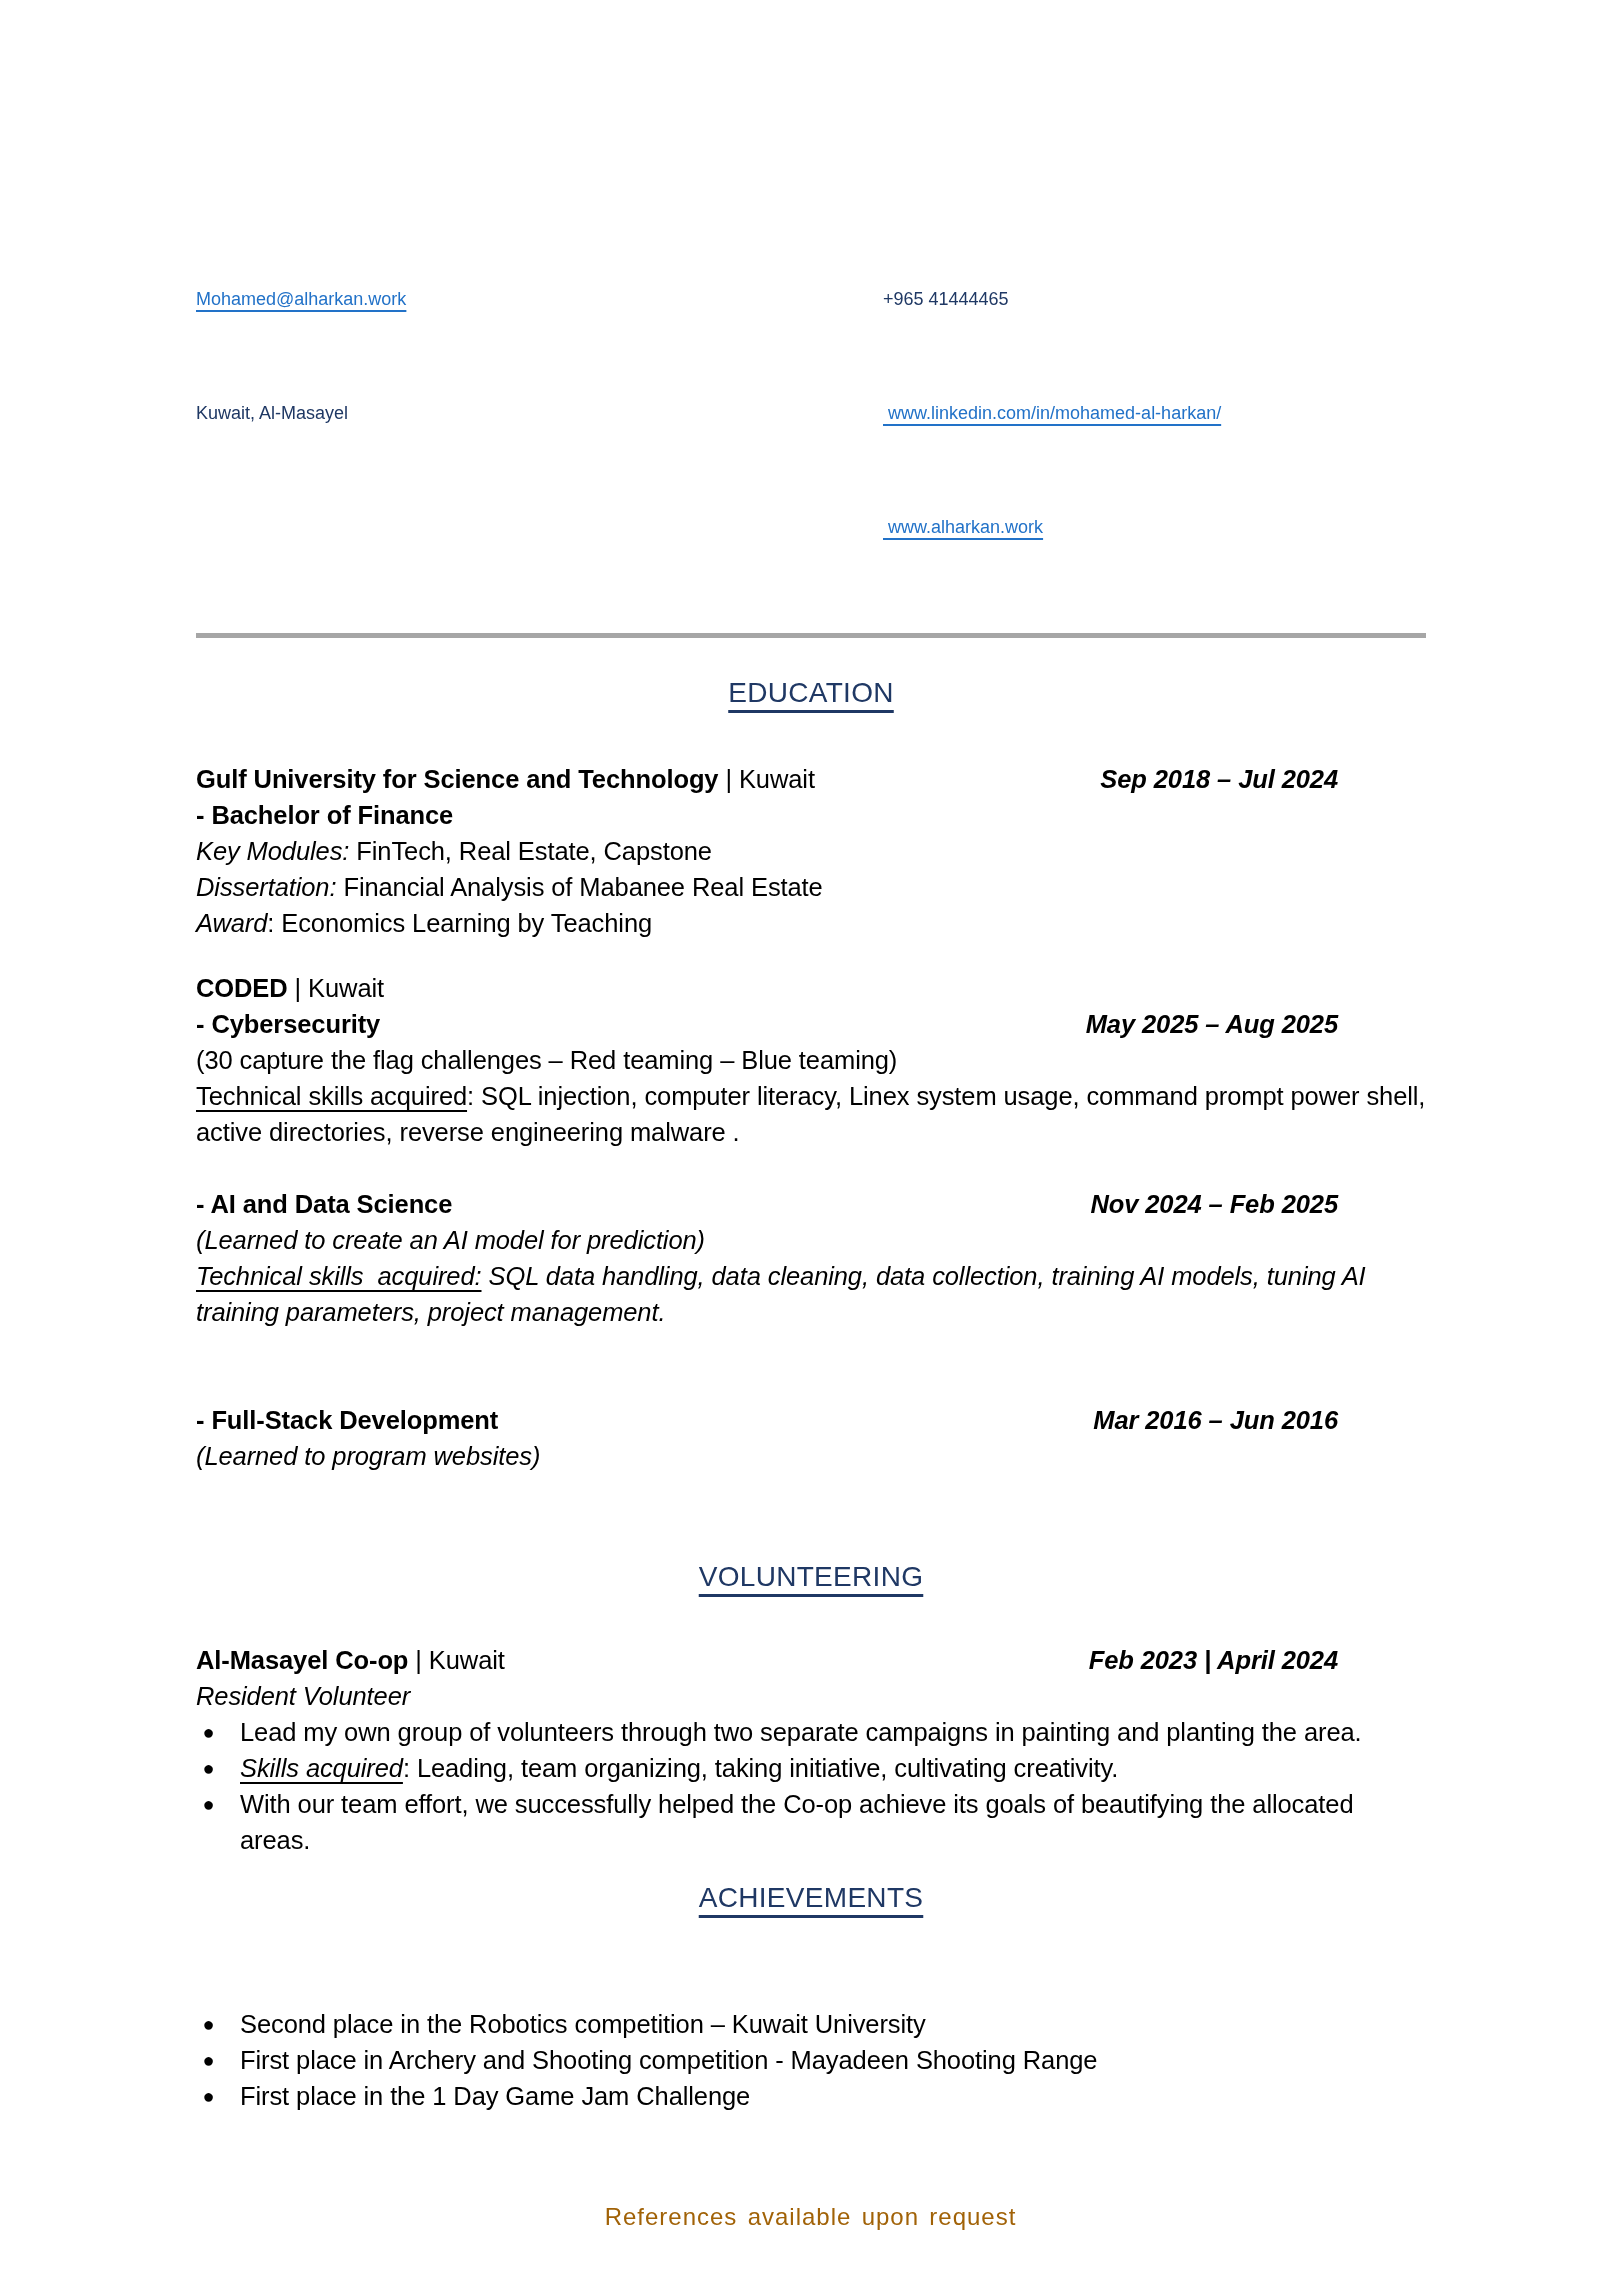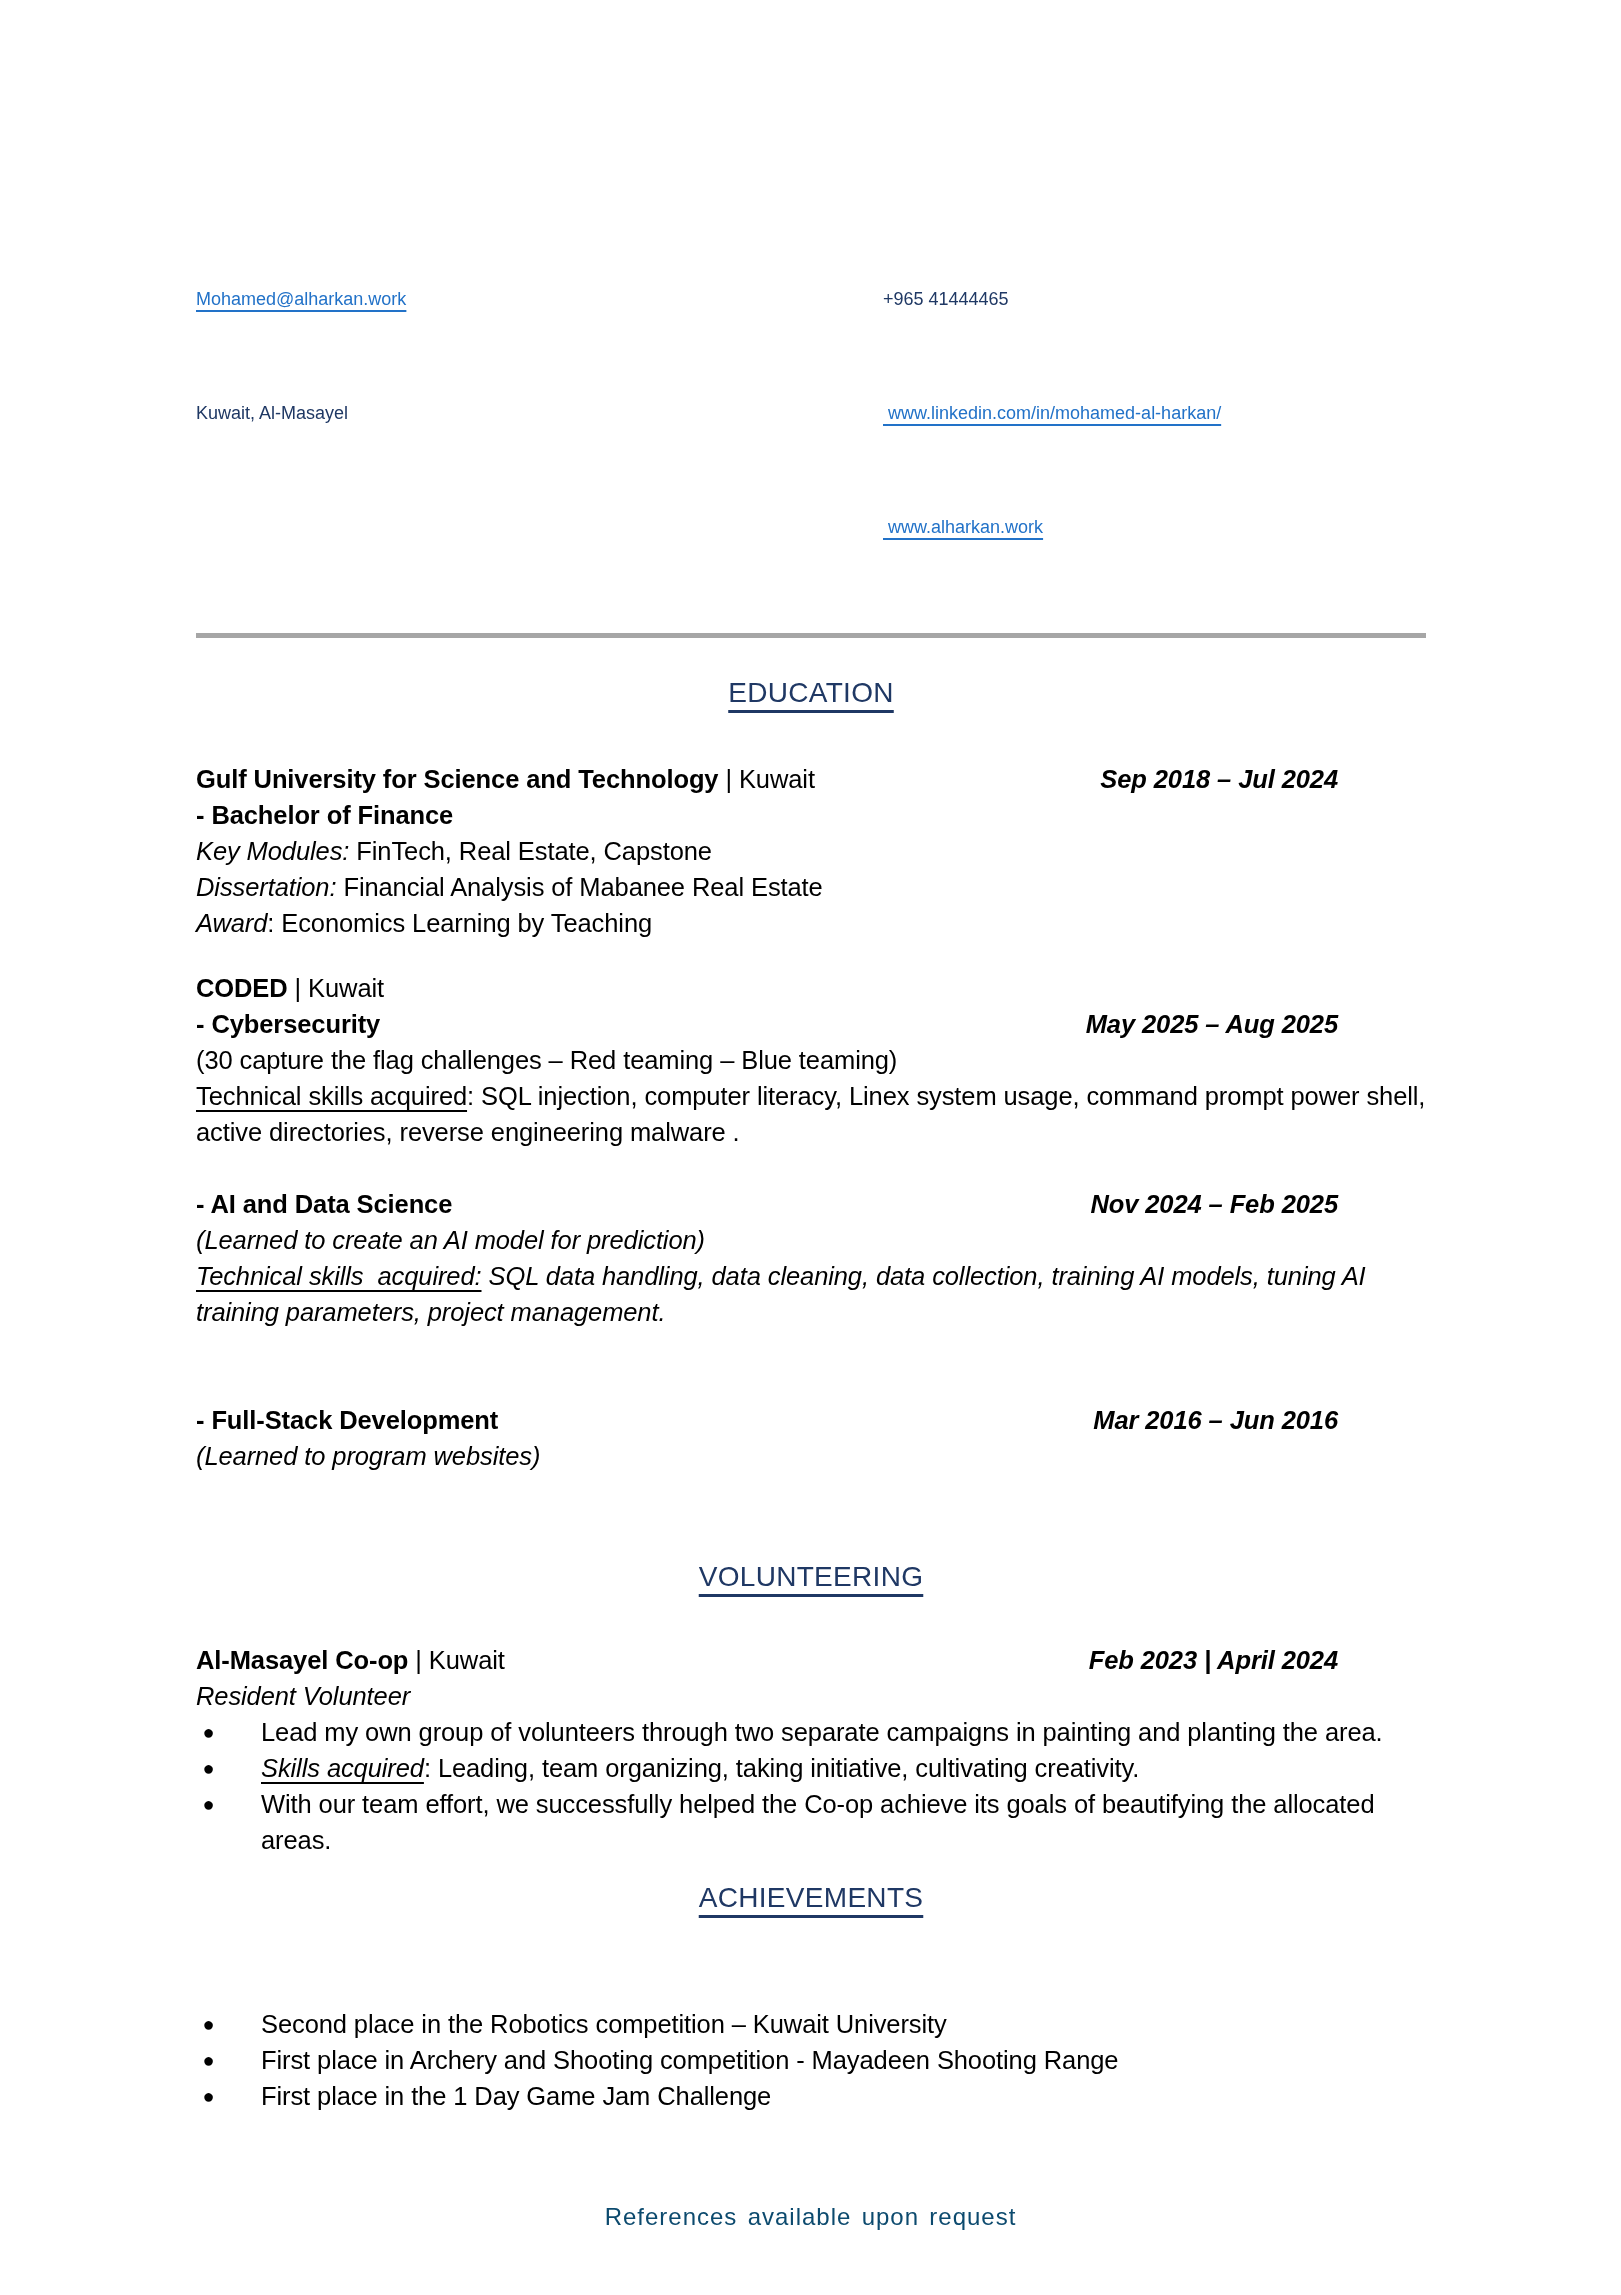--- a/index.html
+++ b/index.html
@@ -49,26 +49,26 @@
   .entry-coded     { margin-top:29px; }
   .course-ai       { margin-top:36px; }
   .course-fullstack{ margin-top:72px; }
   .title-volunteering { margin-top:79px; }
   .entry-vol       { margin-top:36px; }
   .title-achievements { margin-top:16.4px; }
   .ach-bullets     { margin-top:79px; }
 
   .bullet { display:flex; }
   .bullet .dot { width:44px; padding-left:6.5px; box-sizing:border-box; font-size:20px; line-height:36px; }
-  .bullet .btext { flex:1; white-space:pre-wrap;margin-left:21px; }
+  .bullet .btext { flex:1; white-space:pre-wrap; }
 
   .footer {
     position:absolute; top:2203px; left:0; right:0;
     text-align:center; font-size:24px; letter-spacing:1px; word-spacing:2.6px;
-    color:#0c4a6e;
+    color:#a16207;
   }
 </style>
 </head>
 <body>
 
 <div class="page">
 
 
   <div class="contact">
     <div class="contact-left">

